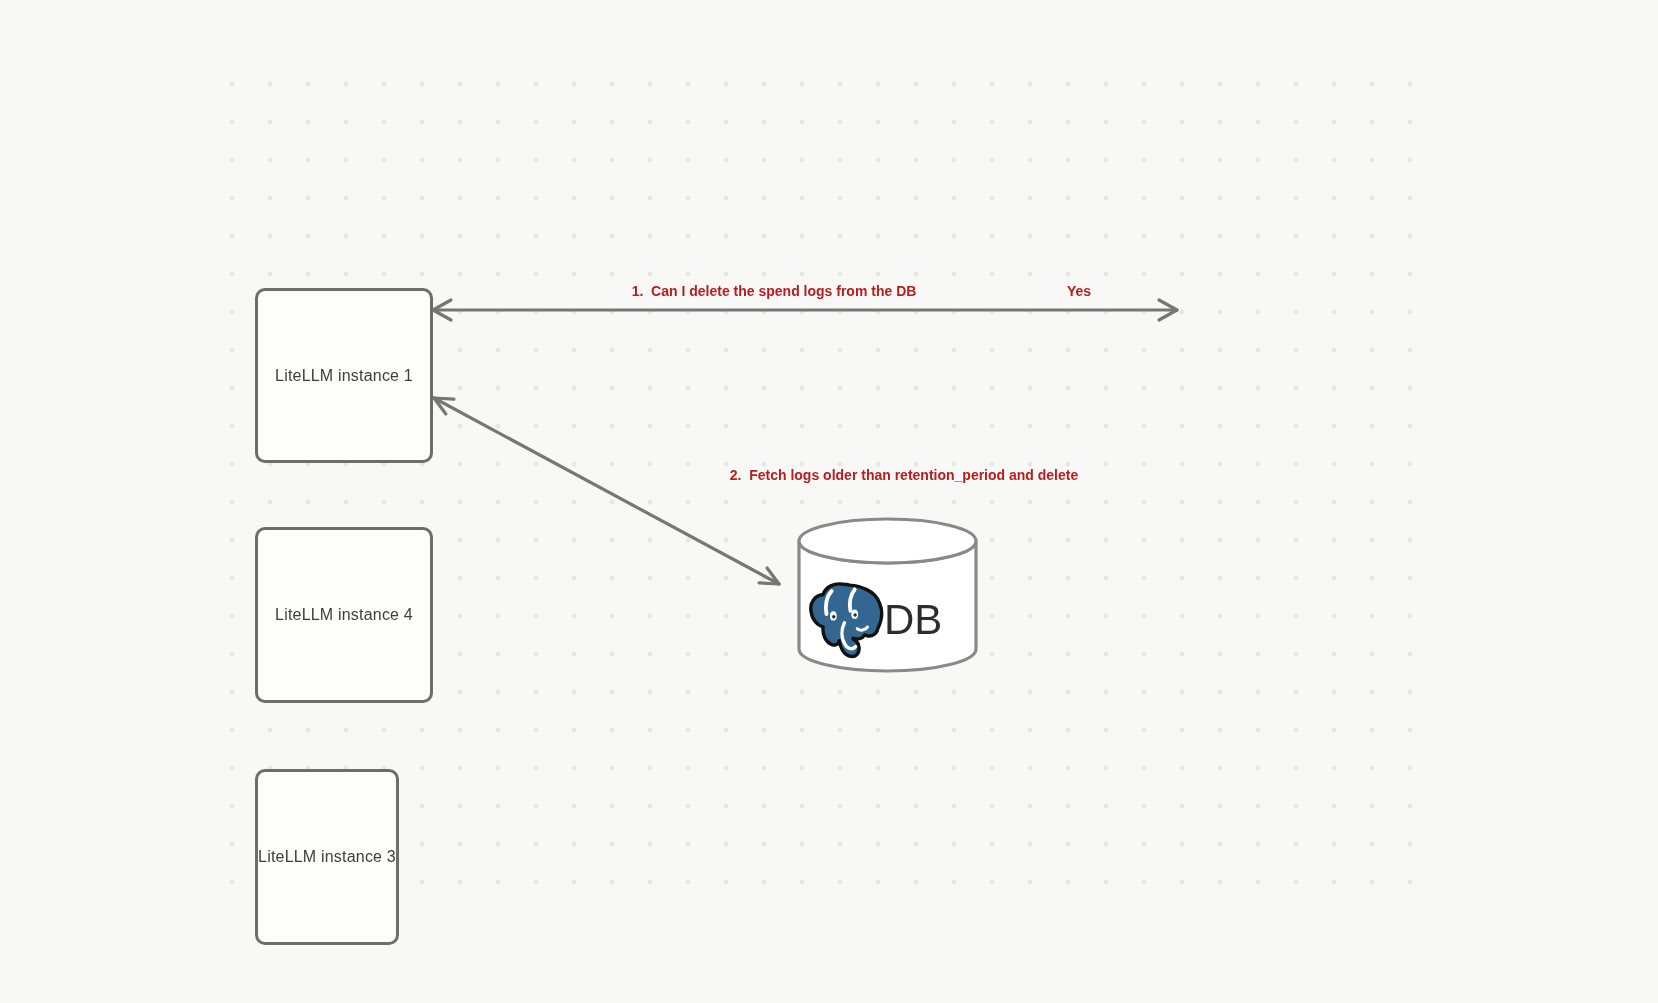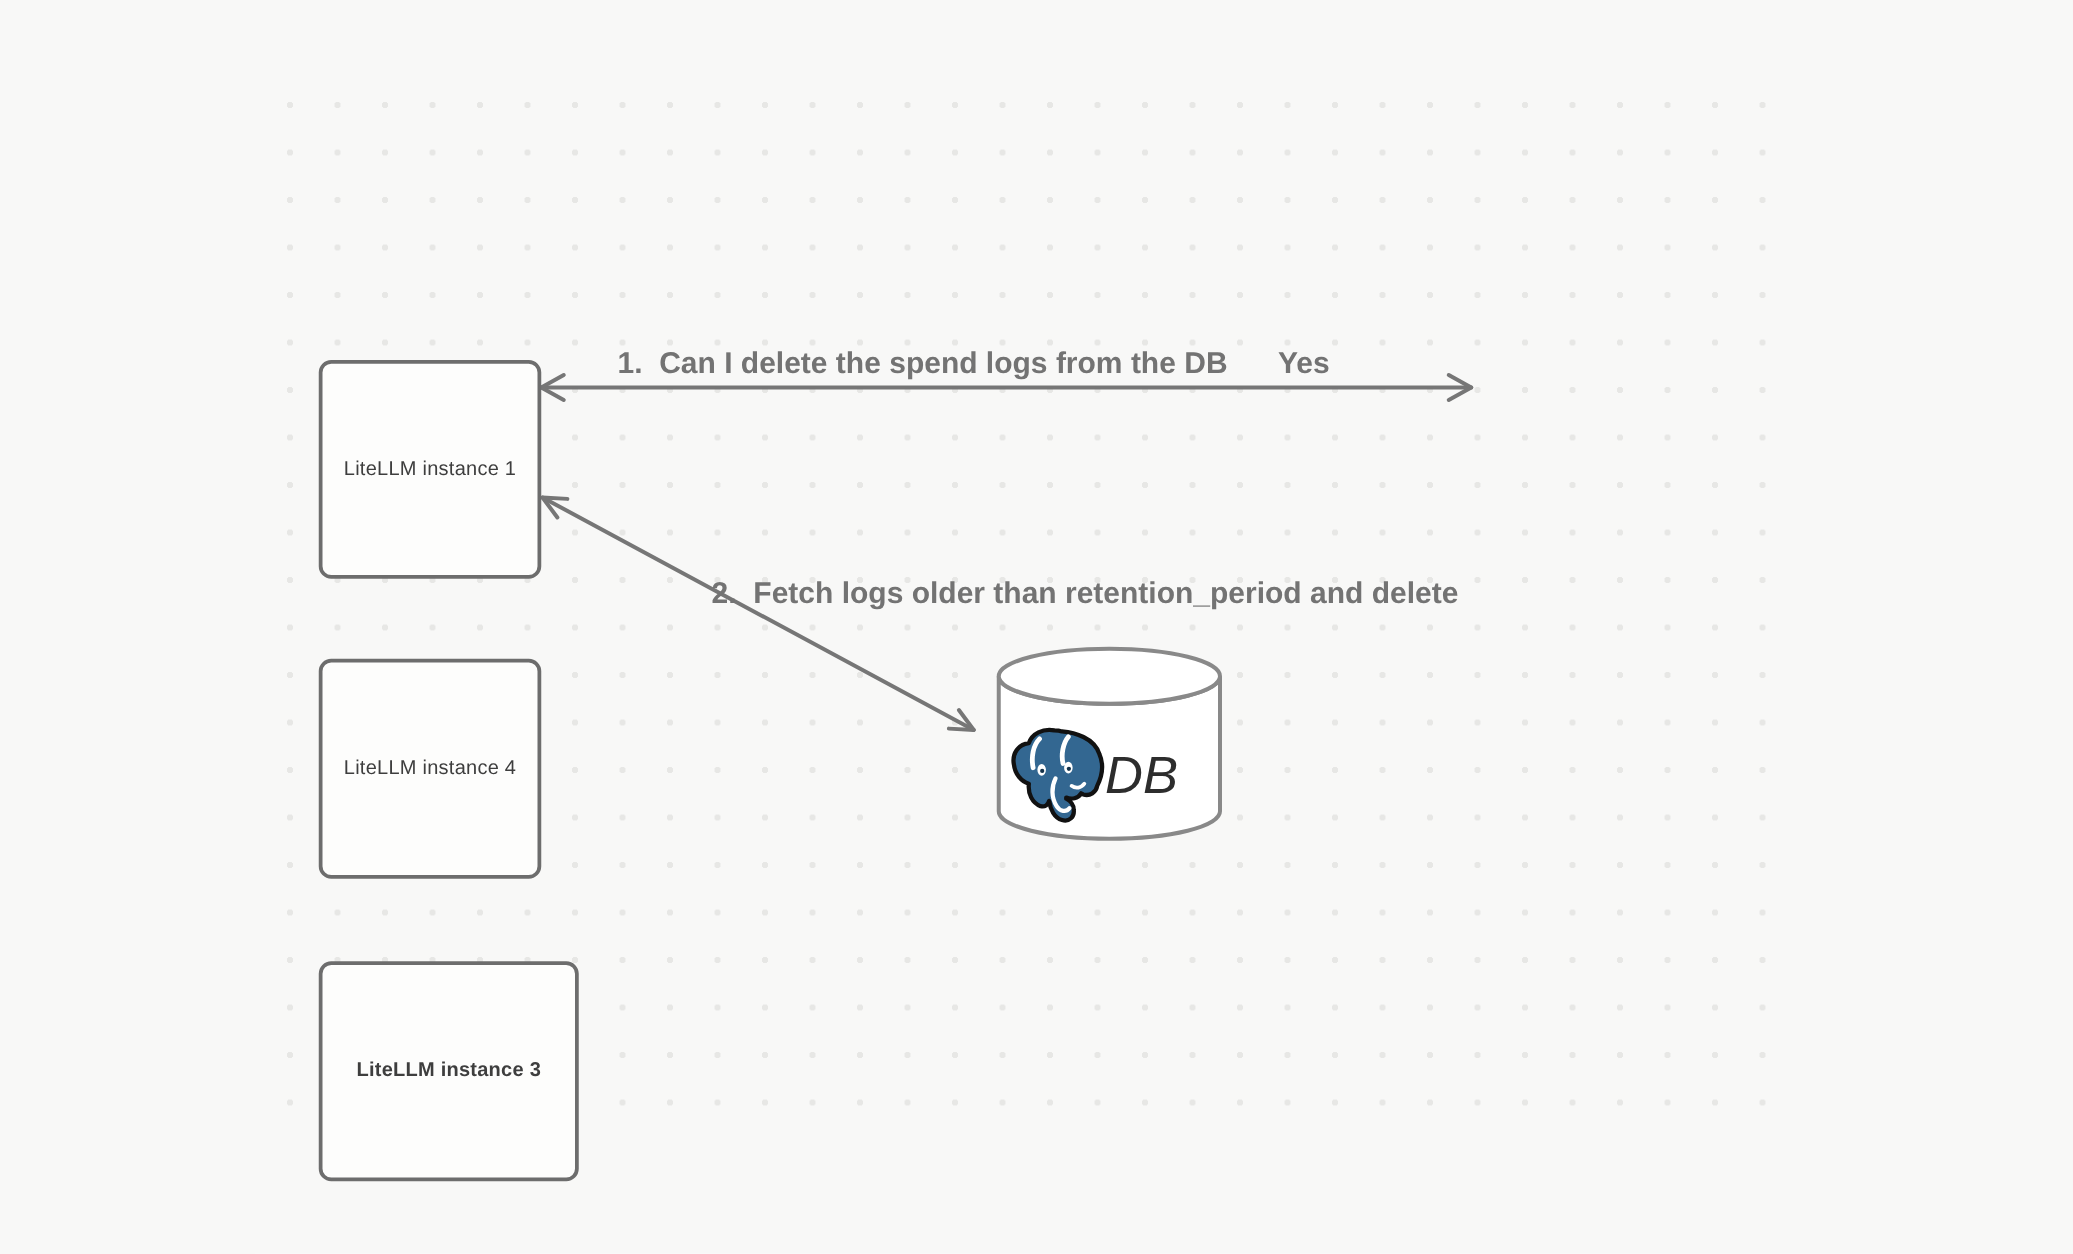--- a/index.html
+++ b/index.html
@@ -6,35 +6,35 @@
   body{font-family:"Liberation Sans", sans-serif;}
   .canvas{position:relative;width:1658px;height:1003px;background:#f8f8f7;overflow:hidden;}
   .dots{position:absolute;left:213px;top:65px;width:1216px;height:836px;
         background-image:radial-gradient(circle, #e7e7e5 0 2.5px, rgba(0,0,0,0) 2.6px);
         background-size:38px 38px;}
   .node{position:absolute;box-sizing:border-box;background:#fdfdfc;border:3px solid #6d6d6d;
         border-radius:10px;display:flex;align-items:center;justify-content:center;
         color:#3e3e3e;font-size:16px;letter-spacing:0.2px;margin-top:12px;}
   .box1{left:255px;top:276px;width:178px;height:175px;}
   .box2{left:255px;top:515px;width:178px;height:176px;}
-  .box3{left:255px;top:757px;width:208px;height:176px;font-weight:bold;}
+  .box3{left:255px;top:757px;width:144px;height:176px;}
   .redis-node{left:1177px;top:277px;width:222px;height:172px;border-radius:58px;
         flex-direction:column;justify-content:center;padding-top:6px;}
   .redis-word{font-size:40px;font-weight:700;color:#6d6f71;letter-spacing:-1px;
         margin-top:-4px;line-height:40px;}
   .arrows{position:absolute;left:0;top:0;width:1658px;height:1003px;pointer-events:none;}
   .edge-label{position:absolute;transform:translateX(-50%);white-space:pre;
-        font-weight:700;font-size:24px;line-height:24px;color:#737373;}
+        font-weight:700;font-size:14px;line-height:24px;color:#b91c1c;margin-left:36px;}
   .l1{left:738px;top:279px;}
   .yes{left:1043px;top:279px;text-align:center;}
   .l2{left:868px;top:463px;}
   .cyl{position:absolute;left:796px;top:516px;}
   .elephant{position:absolute;left:808px;top:580px;}
   .db-label{position:absolute;left:884px;top:598px;font-size:42px;line-height:44px;
-        font-weight:500;color:#2d2d2d;font-style:italic;}
+        font-weight:500;color:#2d2d2d;}
 </style>
 </head>
 <body>
 
 <div class="canvas">
 
   <div class="dots"></div>
 
   <svg class="arrows" viewBox="0 0 1658 1003" fill="none" stroke="#767676" stroke-width="3.2" stroke-linecap="round" stroke-linejoin="round">
     <g>

